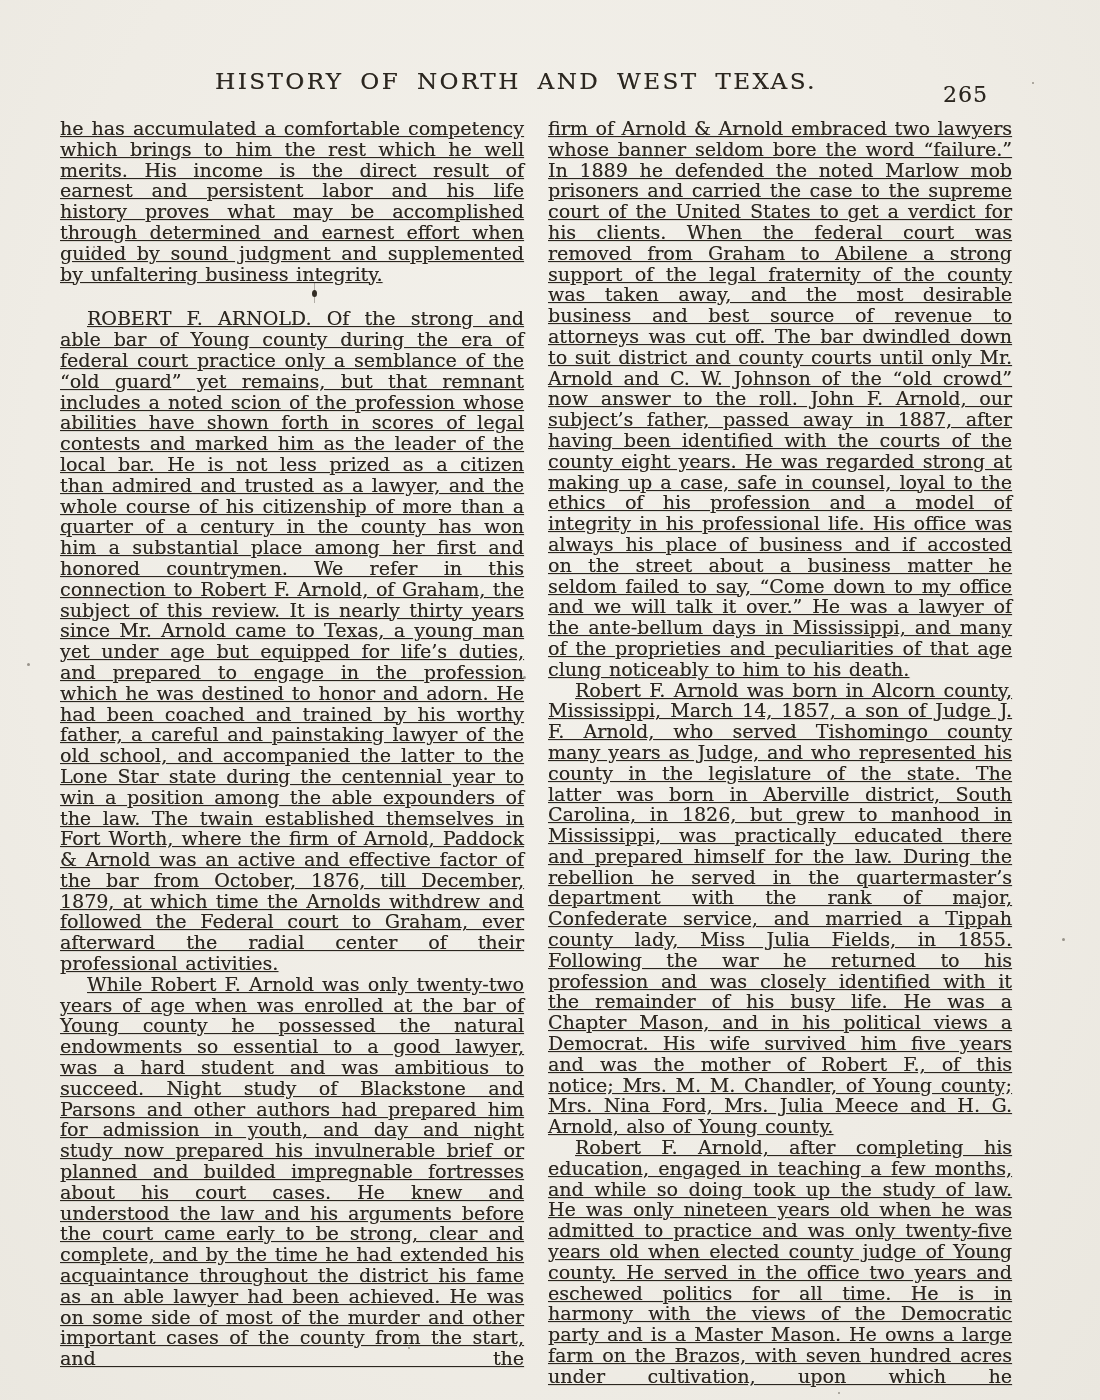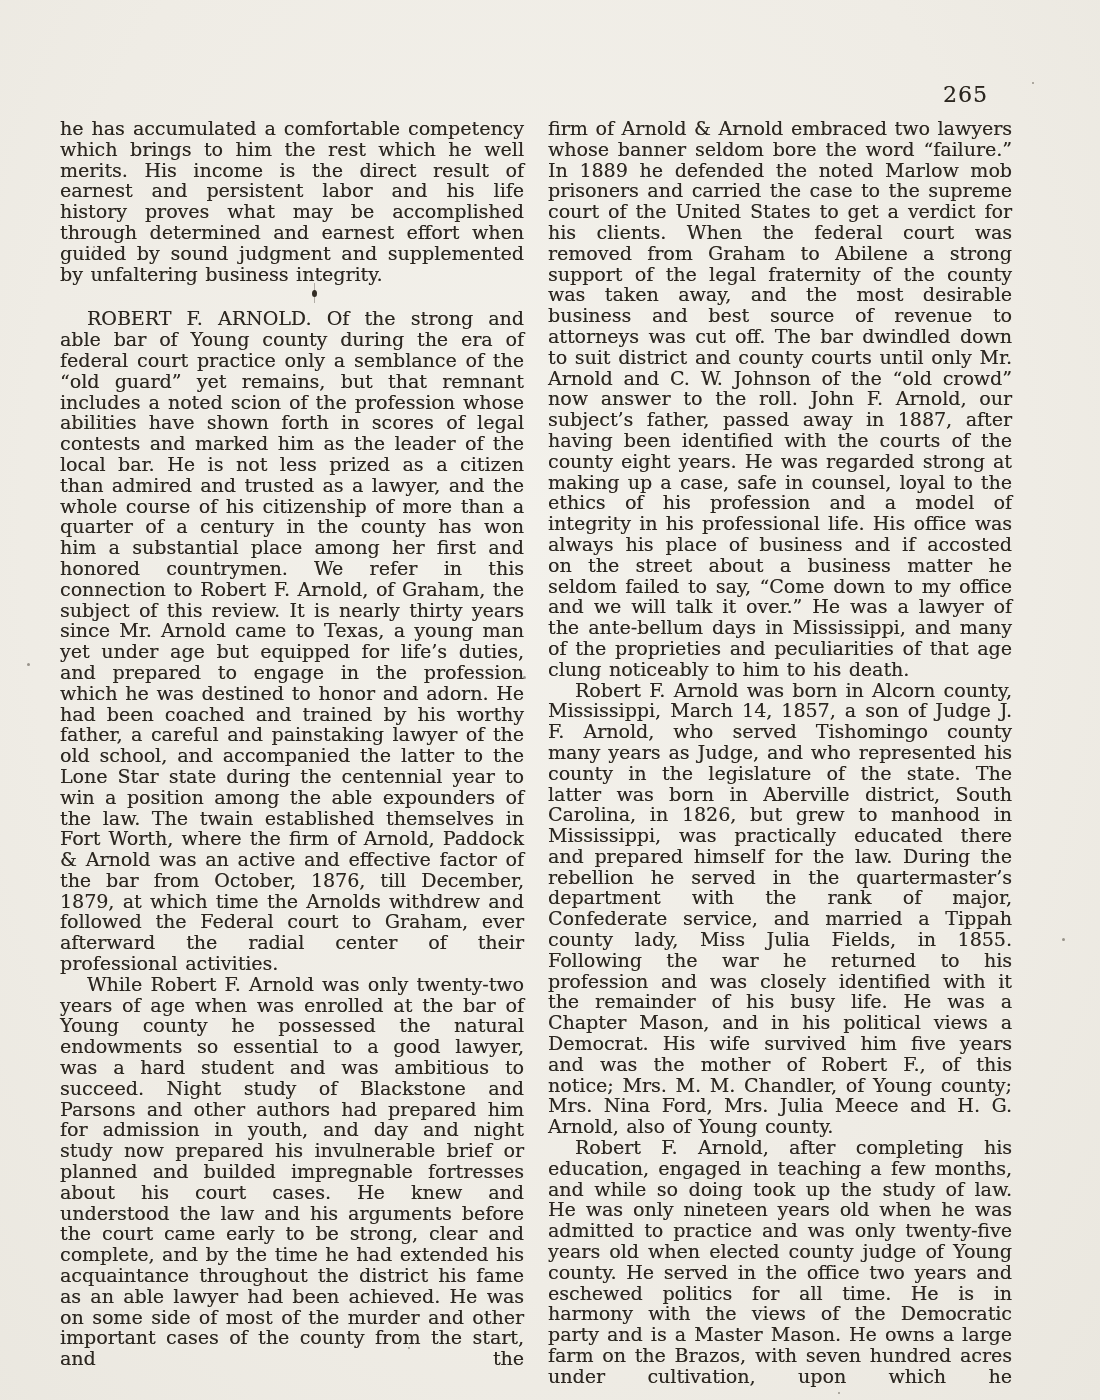--- a/index.html
+++ b/index.html
@@ -46,20 +46,21 @@
     text-shadow: 0.3px 0.3px 0.6px rgba(43, 38, 31, 0.55);
   }
   
   .columns {
     position: absolute;
     top: 118px;
     left: 60px;
     width: 952px;
     display: flex;
     gap: 24px;
+    text-decoration: underline;
   }
   .col {
     width: 468px;
     font-size: 19px;
     line-height: 20.8px;
     text-align: justify;
     hyphens: auto;
     -webkit-hyphens: auto;
     text-shadow: 0.25px 0.25px 0.55px rgba(43, 38, 31, 0.5);
   }
@@ -109,20 +110,21 @@
   .speck.s5 { left: 1062px; top: 938px;  width: 3px; height: 3px; }
   .speck.s6 { left: 838px;  top: 1392px; width: 2px; height: 2px; }
   .speck.s7 { left: 93px;   top: 246px;  width: 2px; height: 2px; }
 </style>
 </head>
 <body>
 
 <div class="page">
 
   <div class="running-header">
+    <div class="header-title">HISTORY OF NORTH AND WEST TEXAS.</div>
     <div class="header-pageno">265</div>
   </div>
 
   <div class="columns">
 
     <section class="col">
       <p class="cont">he has accumulated a comfortable competency which brings to him the rest which he well merits. His income is the direct result of earnest and persistent labor and his life history proves what may be accomplished through determined and earnest effort when guided by sound judgment and supplemented by unfaltering business integrity.</p>
       <p class="entry indent">ROBERT F. ARNOLD. Of the strong and able bar of Young county during the era of federal court practice only a semblance of the “old guard” yet remains, but that remnant includes a noted scion of the profession whose abilities have shown forth in scores of legal contests and marked him as the leader of the local bar. He is not less prized as a citizen than admired and trusted as a lawyer, and the whole course of his citizenship of more than a quarter of a century in the county has won him a substantial place among her first and honored countrymen. We refer in this connection to Robert F. Arnold, of Graham, the subject of this review. It is nearly thirty years since Mr. Arnold came to Texas, a young man yet under age but equipped for life’s duties, and prepared to engage in the profession which he was destined to honor and adorn. He had been coached and trained by his worthy father, a careful and painstaking lawyer of the old school, and accompanied the latter to the Lone Star state during the centennial year to win a position among the able expounders of the law. The twain established themselves in Fort Worth, where the firm of Arnold, Paddock &amp; Arnold was an active and effective factor of the bar from October, 1876, till December, 1879, at which time the Arnolds withdrew and followed the Federal court to Graham, ever afterward the radial center of their professional activities.</p>
       <p class="indent cut">While Robert F. Arnold was only twenty-two years of age when was enrolled at the bar of Young county he possessed the natural endowments so essential to a good lawyer, was a hard student and was ambitious to succeed. Night study of Blackstone and Parsons and other authors had prepared him for admission in youth, and day and night study now prepared his invulnerable brief or planned and builded impregnable fortresses about his court cases. He knew and understood the law and his arguments before the court came early to be strong, clear and complete, and by the time he had extended his acquaintance throughout the district his fame as an able lawyer had been achieved. He was on some side of most of the murder and other important cases of the county from the start, and the</p>
     </section>

